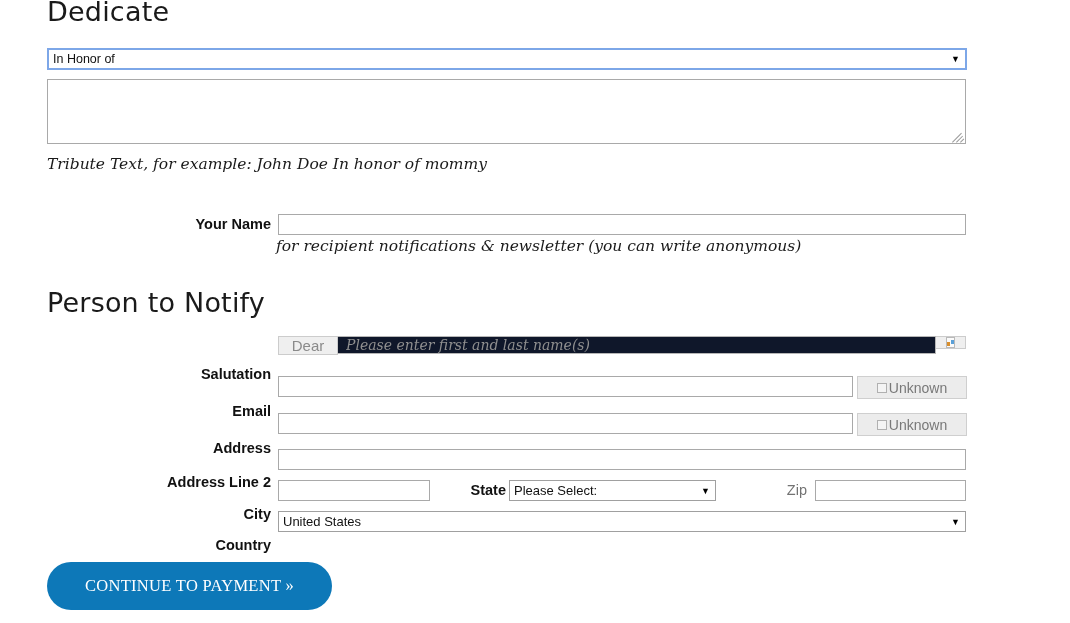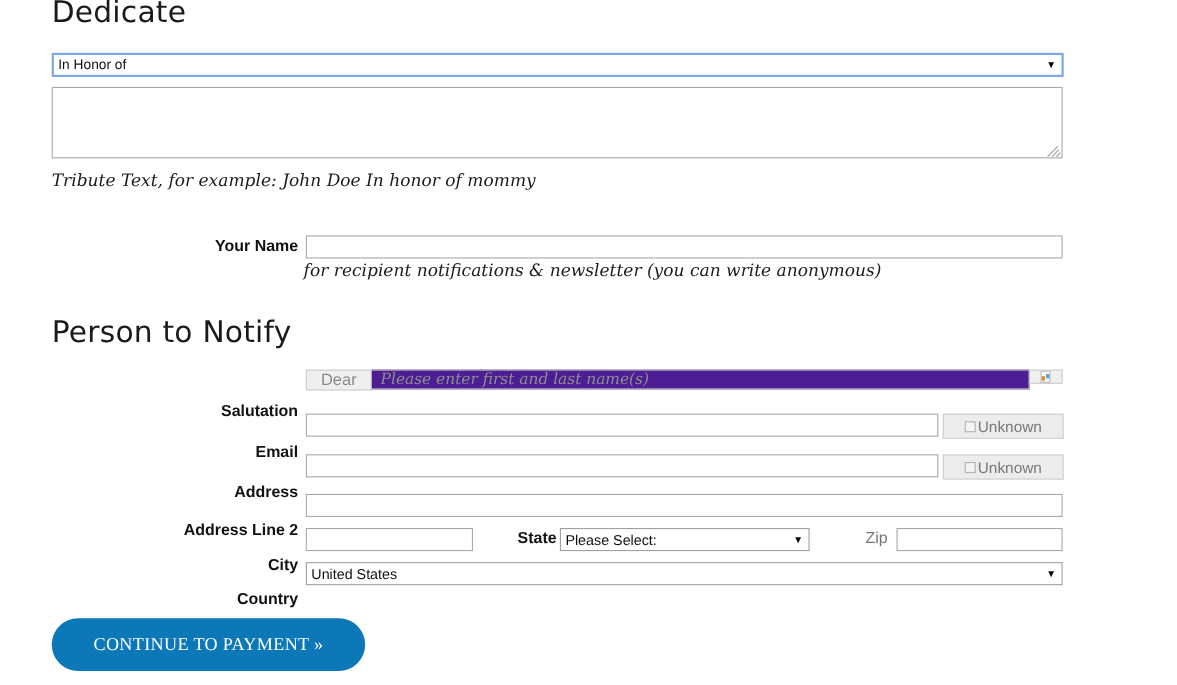--- a/index.html
+++ b/index.html
@@ -217,21 +217,21 @@
     display: flex;
     align-items: center;
     justify-content: center;
     font-family: "Liberation Sans", sans-serif;
   }
   #salutation-name-input {
     flex: 1;
     box-sizing: border-box;
     border: 1px solid #b6b6b6;
     border-left: none;
-    background: #4c1d95;
+    background: #0f172a;
     font-family: "DejaVu Serif", "Liberation Serif", serif;
     font-style: italic;
     font-size: 14px;
     color: #8f8f8f;
     padding: 0 8px;
     outline: none;
   }
   #salutation-name-input::placeholder {
     color: #8f8f8f;
     opacity: 1;
@@ -320,21 +320,21 @@
   #state-label  {
     position: absolute;
     left: 440px;
     top: 482px;
     width: 66px;
     text-align: right;
     font-size: 14.5px;
     font-weight: bold;
     color: #111;
   }
-  #state-select { left: 509px; top: 480px; width: 227px; }
+  #state-select { left: 509px; top: 480px; width: 207px; }
 
   #zip-label {
     position: absolute;
     left: 740px;
     top: 482px;
     width: 67px;
     text-align: right;
     font-size: 14.5px;
     font-weight: normal;
     color: #737373;

